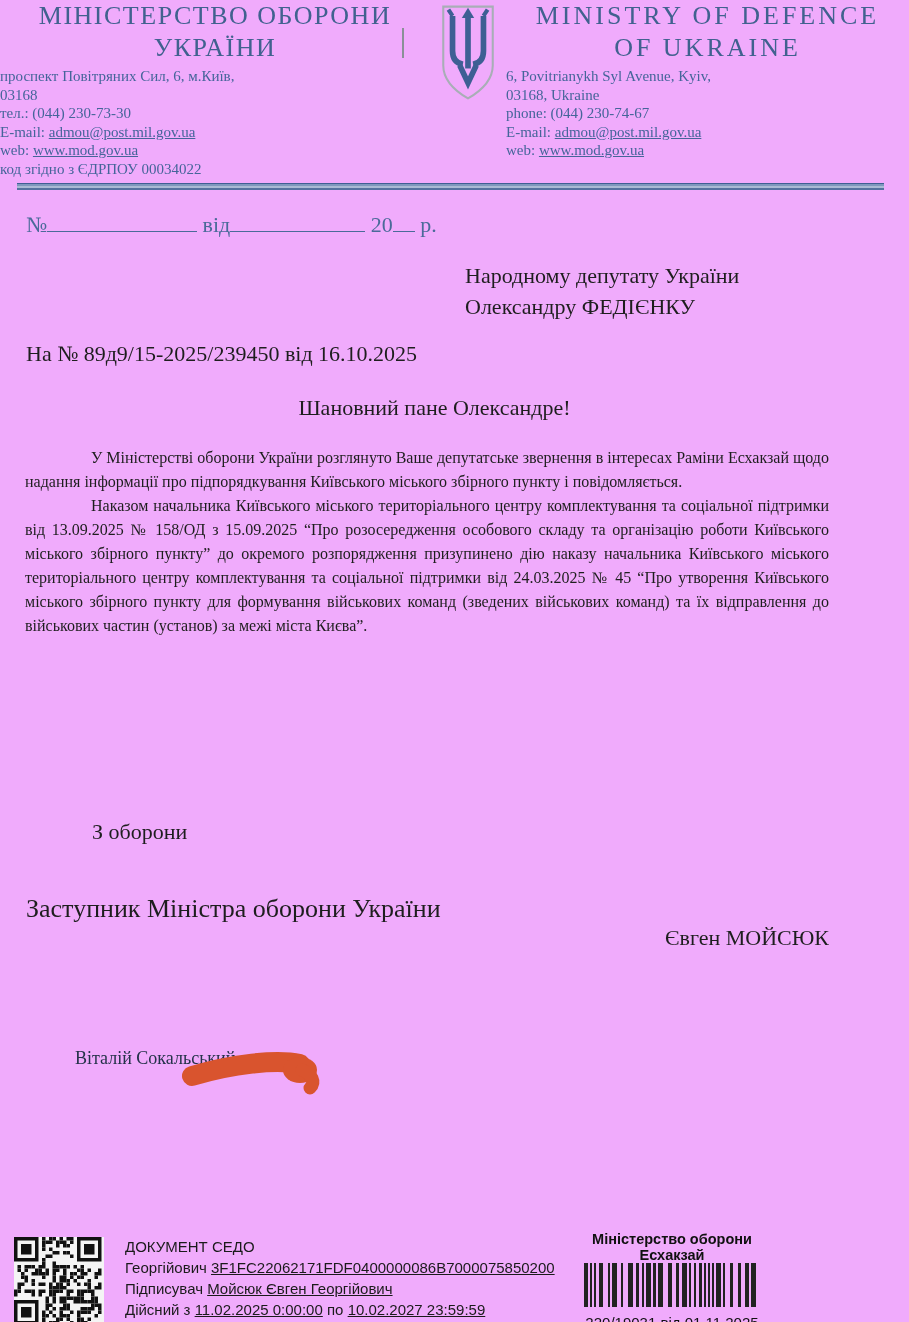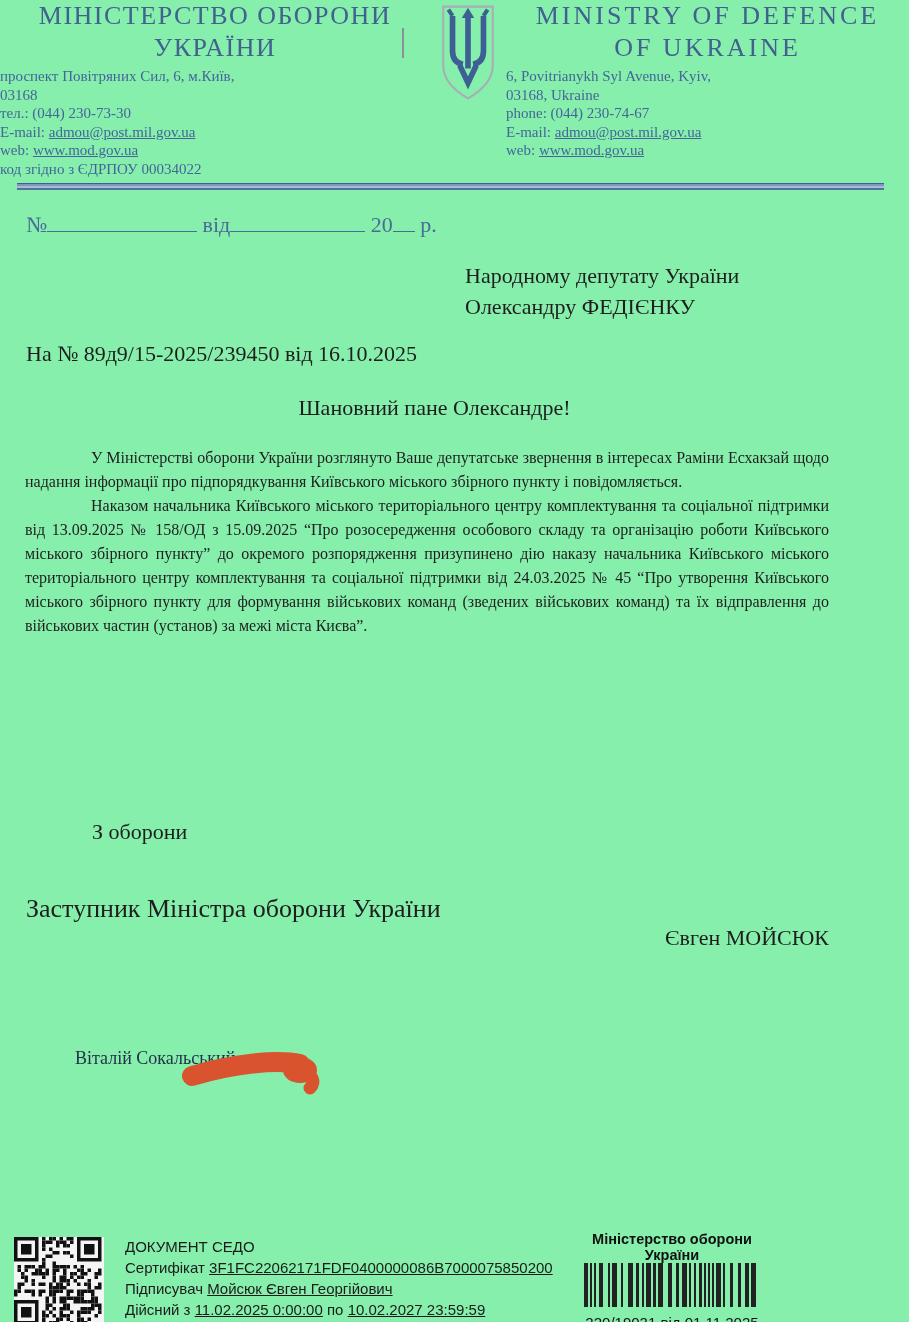--- a/index.html
+++ b/index.html
@@ -1,16 +1,16 @@
 <!DOCTYPE html>
 <html><head>
 <meta charset="utf-8">
 <style>
   html,body{margin:0;padding:0;background:#cfd1d3;}
-  .page{position:relative;width:909px;height:1322px;background:#86efac;
+  .page{position:relative;width:909px;height:1322px;background:#f0abfc;
         font-family:"Liberation Serif",serif;color:#1e1e1e;overflow:hidden;margin:0 auto;}
   
   .letterhead{position:absolute;top:0;left:0;right:0;display:flex;}
   .lh-left{width:430px;}
   .lh-center{width:76px;display:flex;justify-content:center;align-items:flex-start;padding-top:3px;}
   .lh-right{flex:1;}
   .lh-title{font-size:26px;line-height:32px;text-align:center;color:#41618f;letter-spacing:1.5px;}
   .lh-right .lh-title{letter-spacing:3px;}
   .lh-addr{margin-top:3px;font-size:15px;line-height:18.5px;text-align:left;color:#45659a;}
   .u{text-decoration:underline;}
@@ -340,27 +340,27 @@
         <rect x="66.5" y="3.5" width="17.5" height="17.5" fill="#f4f4f4"></rect>
         <rect x="70" y="7" width="10.5" height="10.5" fill="#111"></rect>
         <rect x="0" y="63" width="24.5" height="24.5" fill="#111"></rect>
         <rect x="3.5" y="66.5" width="17.5" height="17.5" fill="#f4f4f4"></rect>
         <rect x="7" y="70" width="10.5" height="10.5" fill="#111"></rect>
       </svg>
   </div>
 
   <div class="sedo">
     <div>ДОКУМЕНТ СЕДО</div>
-    <div><span>Сертифікат </span><span class="u">3F1FC22062171FDF0400000086B7000075850200</span></div>
+    <div><span>Георгійович </span><span class="u">3F1FC22062171FDF0400000086B7000075850200</span></div>
     <div><span>Підписувач </span><span class="u">Мойсюк Євген Георгійович</span></div>
     <div><span>Дійсний з </span><span class="u">11.02.2025 0:00:00</span><span> по </span><span class="u">10.02.2027 23:59:59</span></div>
   </div>
 
   <div class="reg">
-    <div class="reg-org">Міністерство оборони України</div>
+    <div class="reg-org">Міністерство оборони Есхакзай</div>
     <svg id="barcode-svg" class="reg-barcode" width="180" height="44" viewBox="0 0 180 44">
         <rect x="2" y="0" width="4" height="44" fill="#222"></rect>
         <rect x="8" y="0" width="2" height="44" fill="#222"></rect>
         <rect x="12" y="0" width="2" height="44" fill="#222"></rect>
         <rect x="17" y="0" width="4" height="44" fill="#222"></rect>
         <rect x="26" y="0" width="2" height="44" fill="#222"></rect>
         <rect x="30" y="0" width="5" height="44" fill="#222"></rect>
         <rect x="39" y="0" width="2" height="44" fill="#222"></rect>
         <rect x="46" y="0" width="5" height="44" fill="#222"></rect>
         <rect x="54" y="0" width="3" height="44" fill="#222"></rect>

